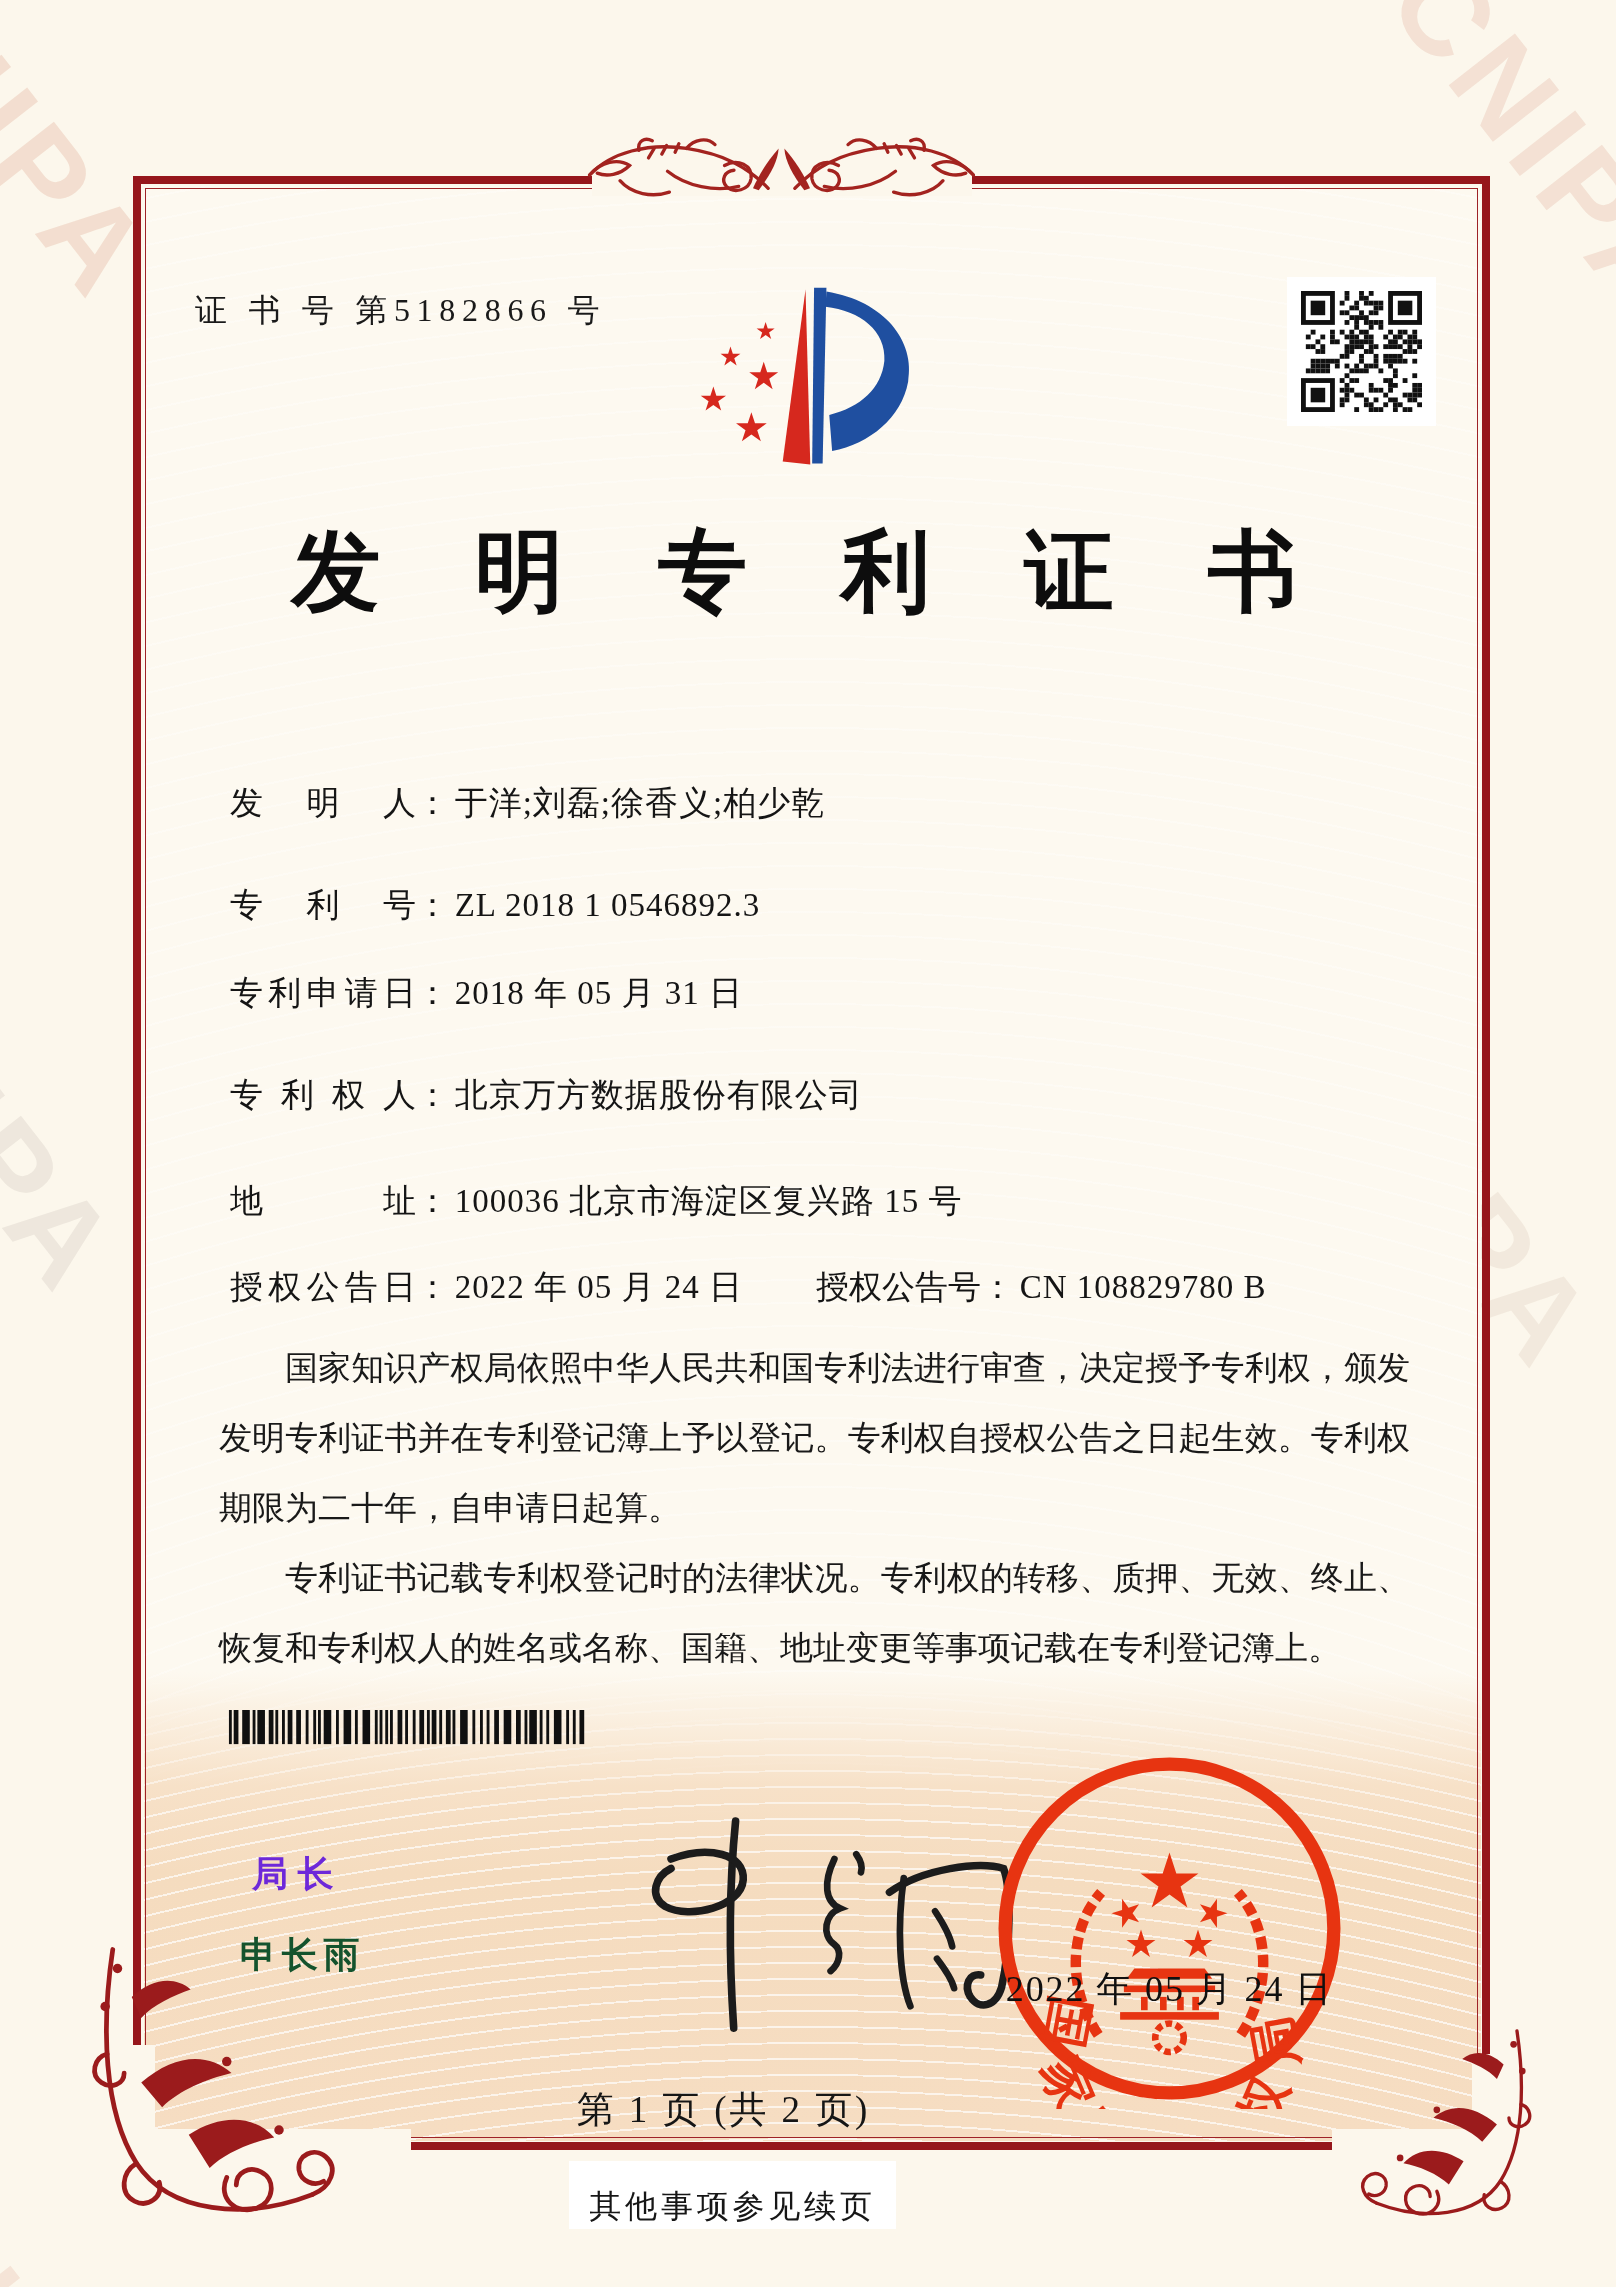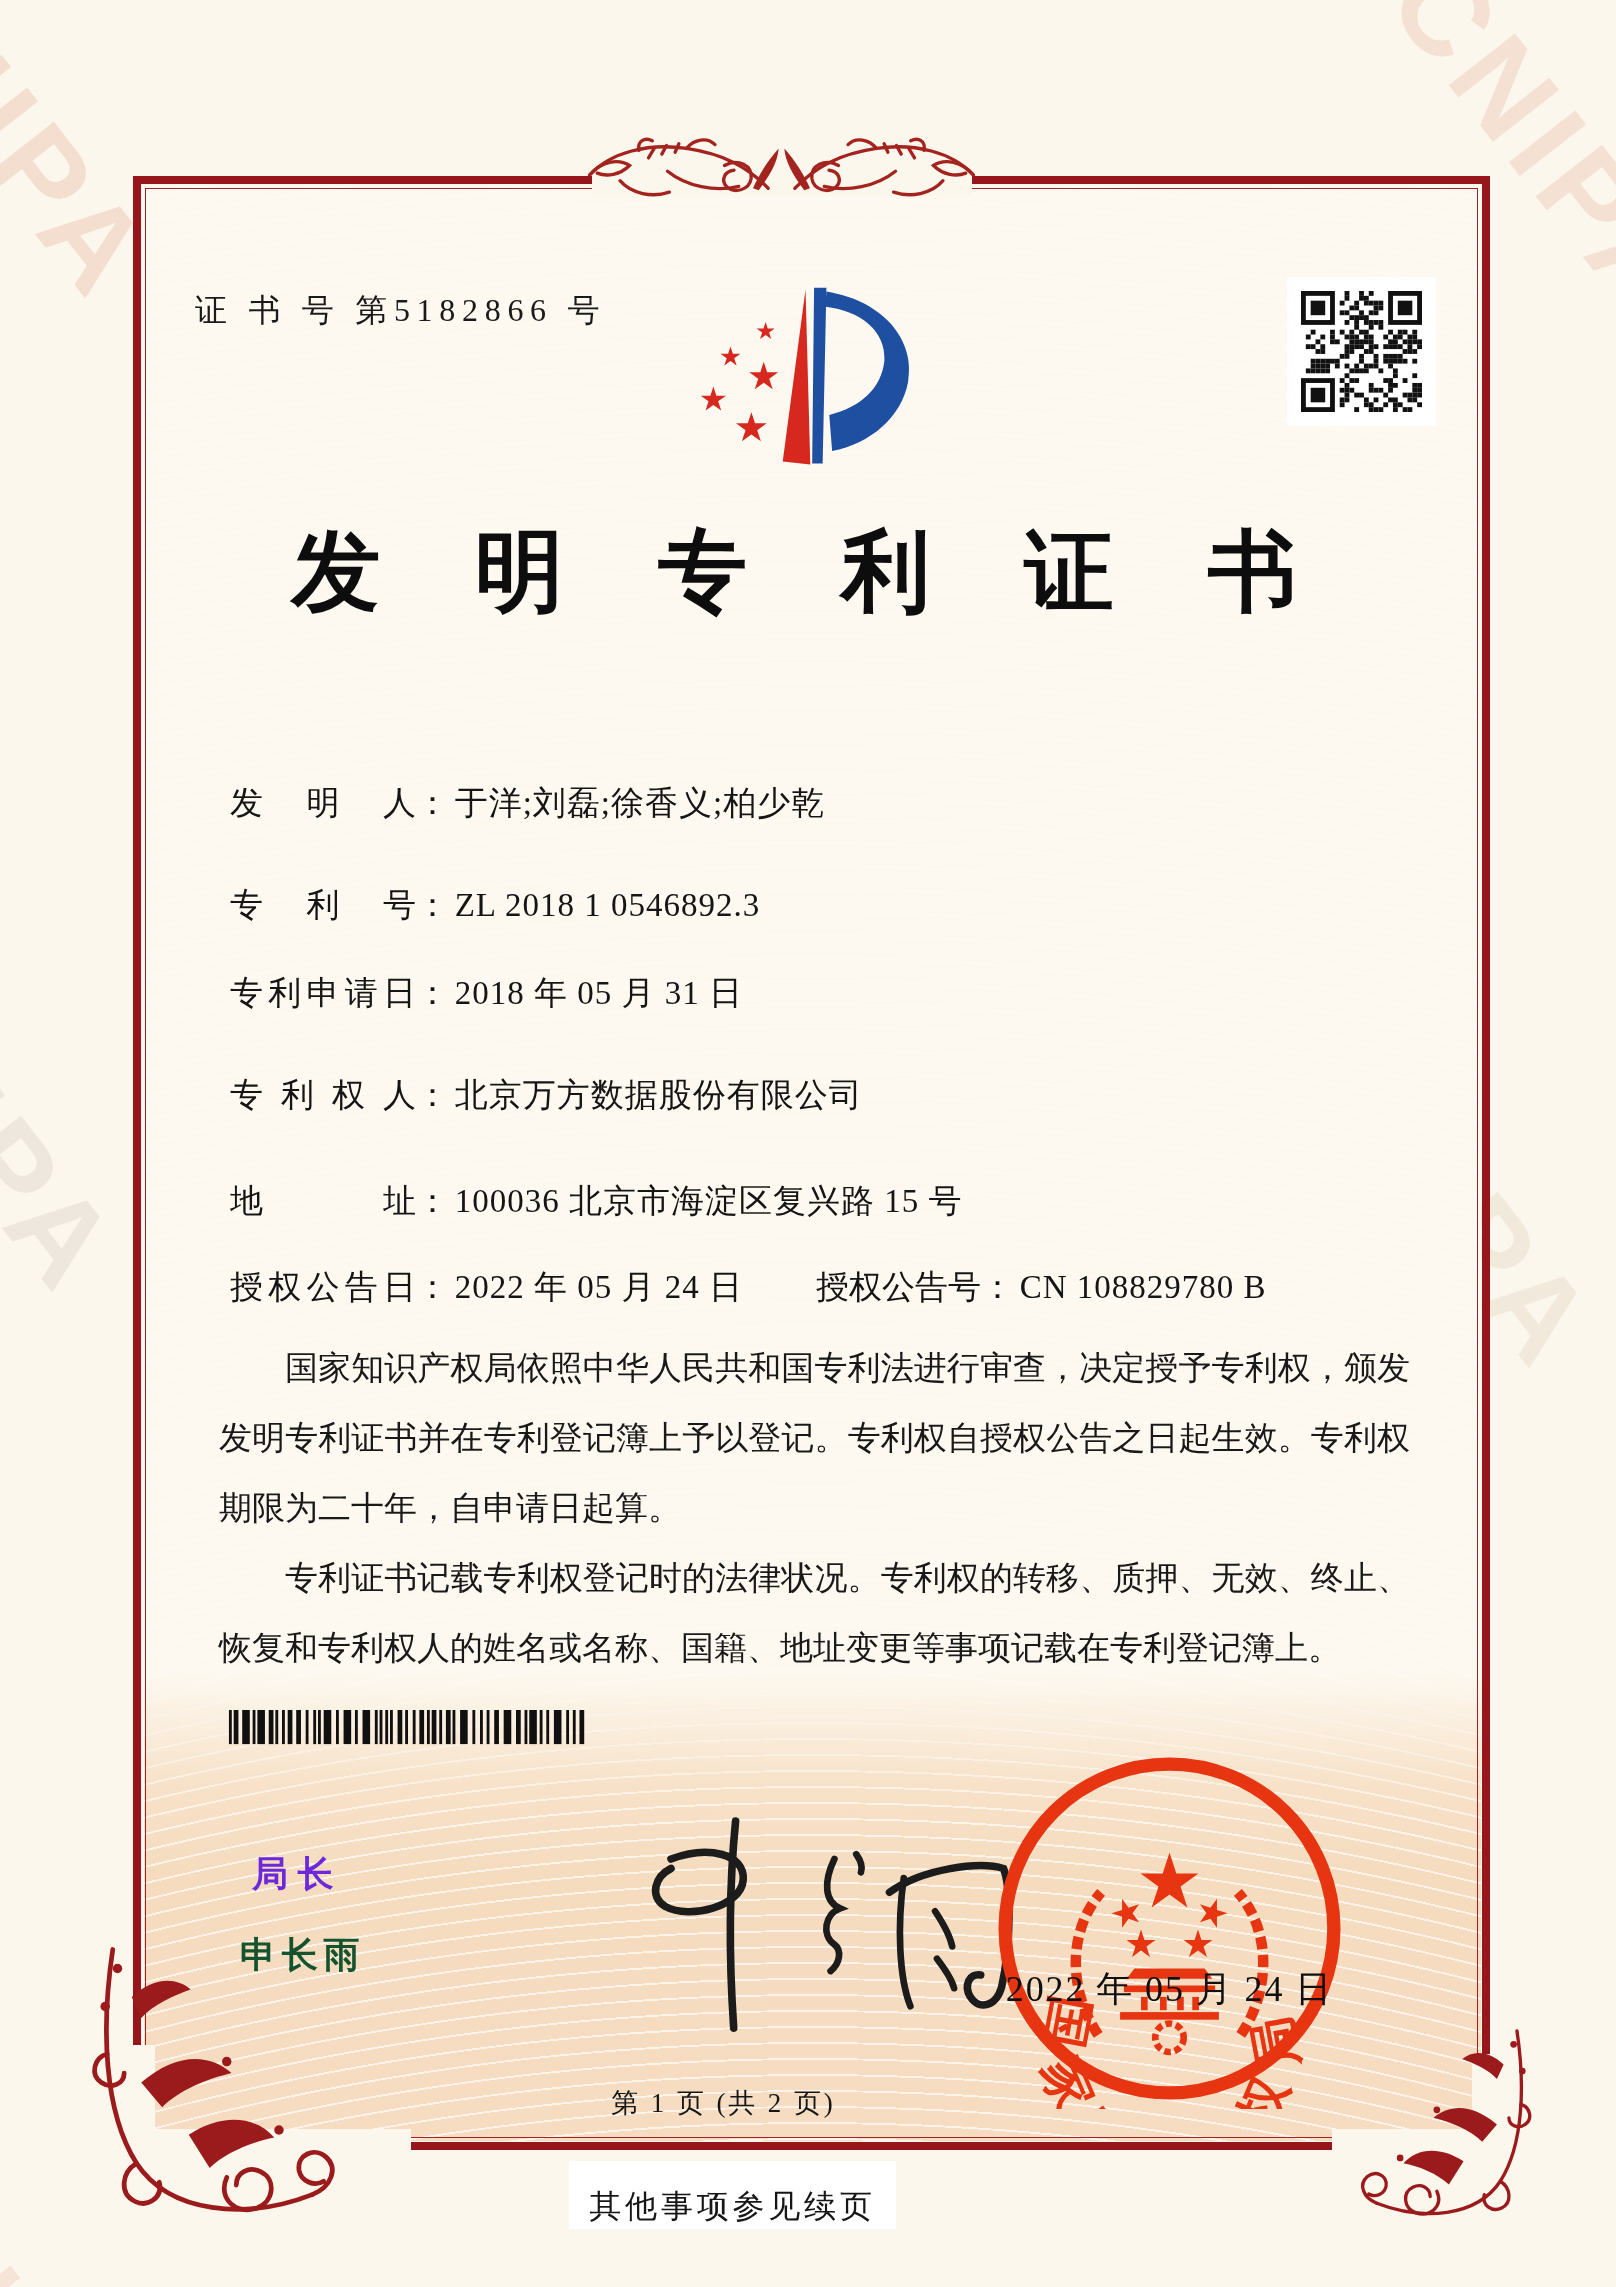--- a/index.html
+++ b/index.html
@@ -89,21 +89,21 @@
     font-size:36px;font-weight:600;letter-spacing:5.7px;color:#14532d;
   }
   .signature{position:absolute;left:585px;top:1802px;z-index:8;}
   .seal{position:absolute;left:989px;top:1748px;z-index:8;}
   .seal-date{
     position:absolute;left:989px;top:1965px;width:361px;z-index:9;
     font-size:36px;text-align:center;letter-spacing:1.9px;color:#101010;
   }
   .page-info{
     position:absolute;left:495px;top:2085px;width:457px;z-index:7;
-    font-size:27px;text-align:center;letter-spacing:2.9px;color:#161616;
+    font-size:37px;text-align:center;letter-spacing:2.9px;color:#161616;
   }
   .continuation{
     position:absolute;left:569px;top:2161px;width:327px;height:68px;z-index:7;
     background:#ffffff;display:flex;align-items:flex-end;justify-content:center;
   }
   .continuation span{font-size:32px;letter-spacing:3.8px;color:#161616;}
 </style>
 </head>
 <body>
 

